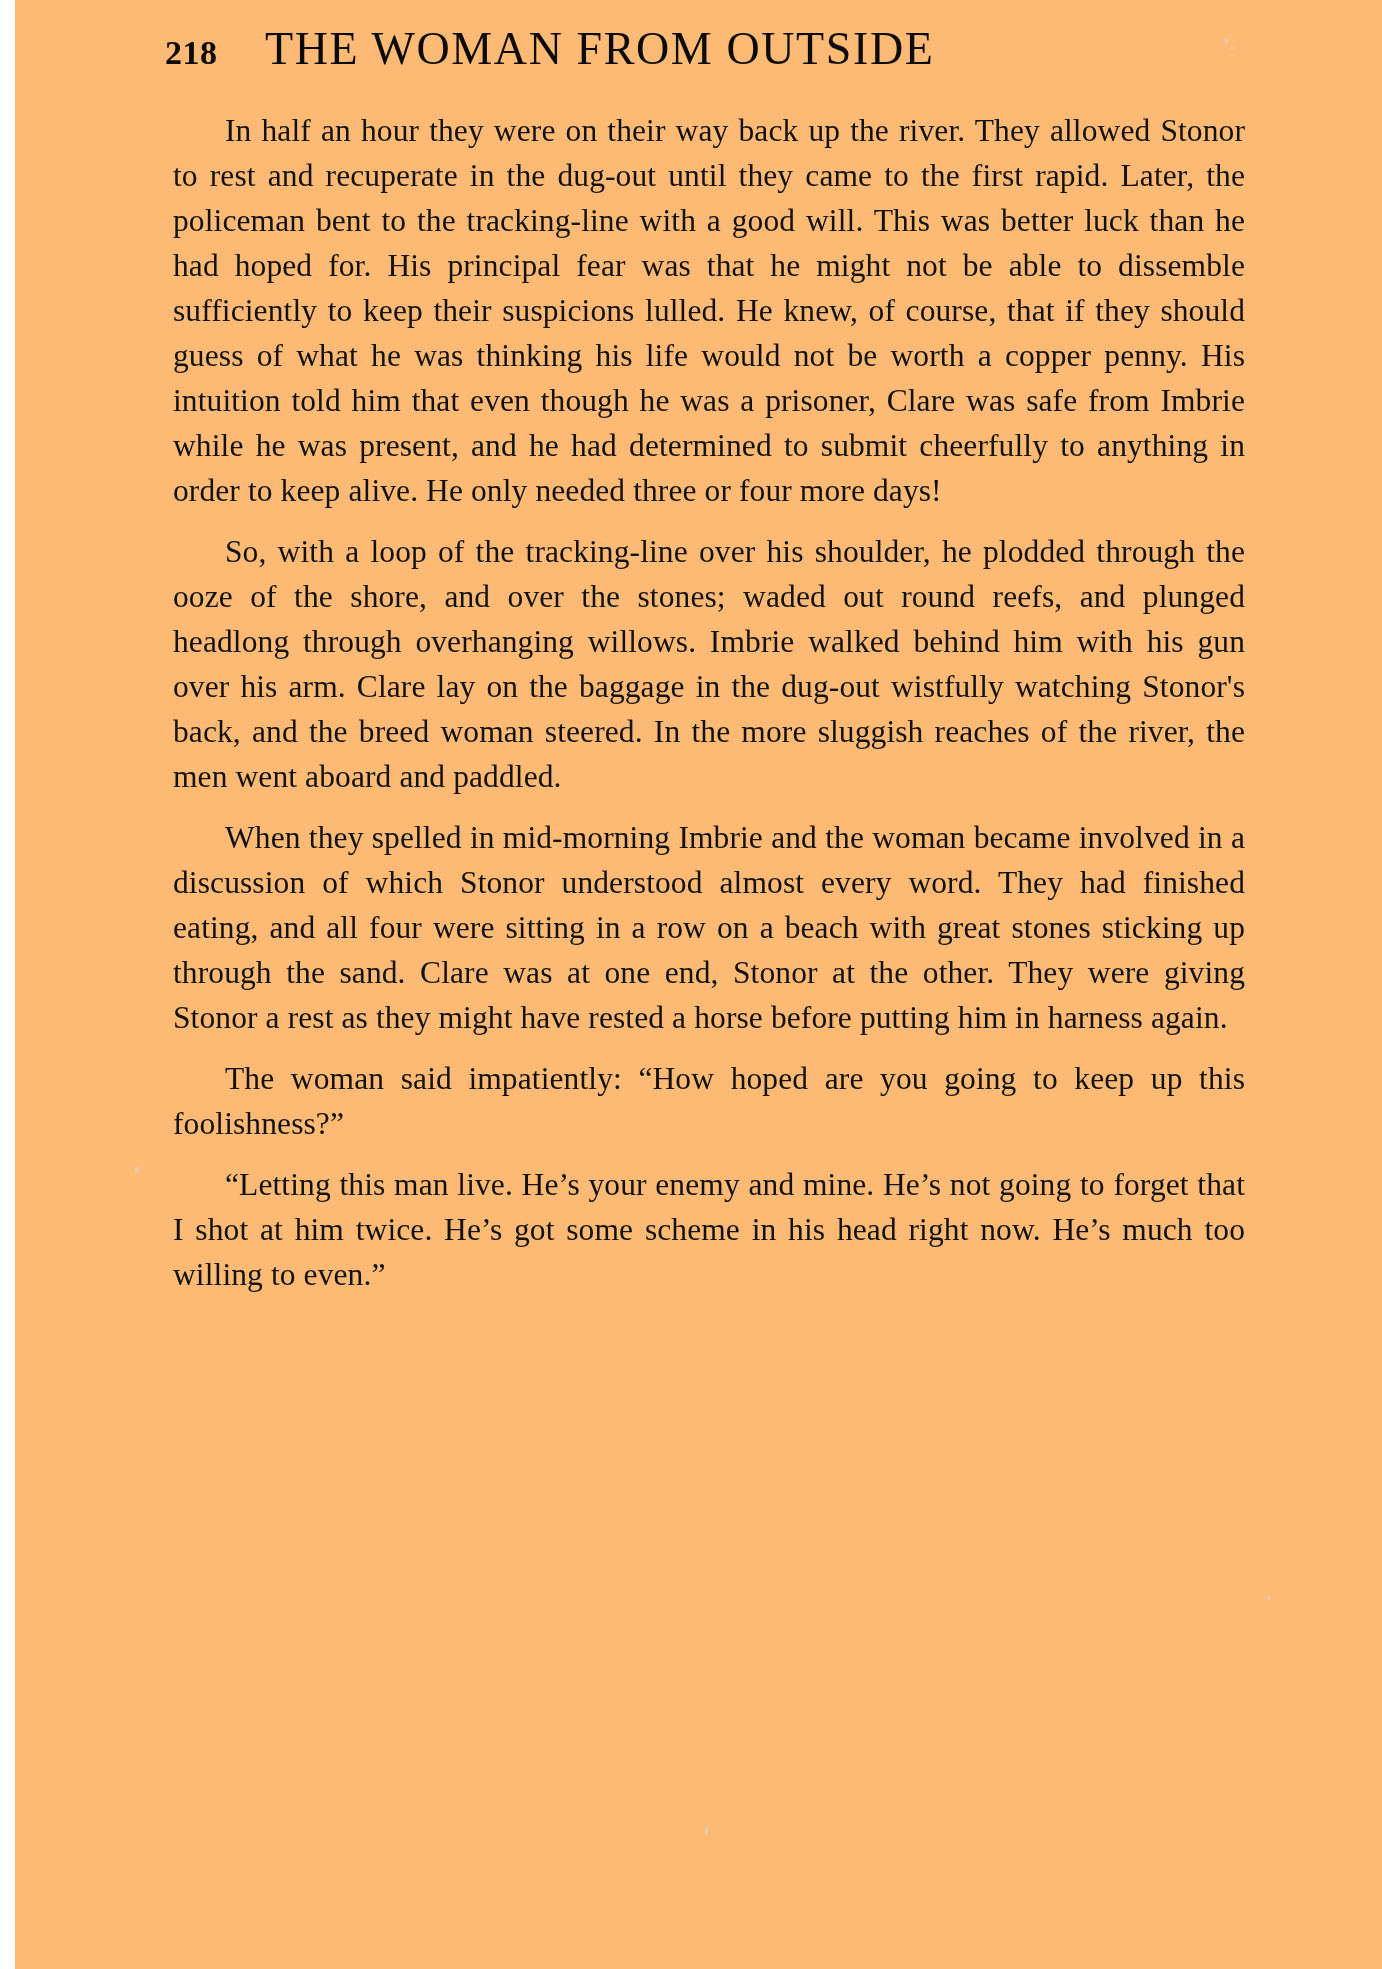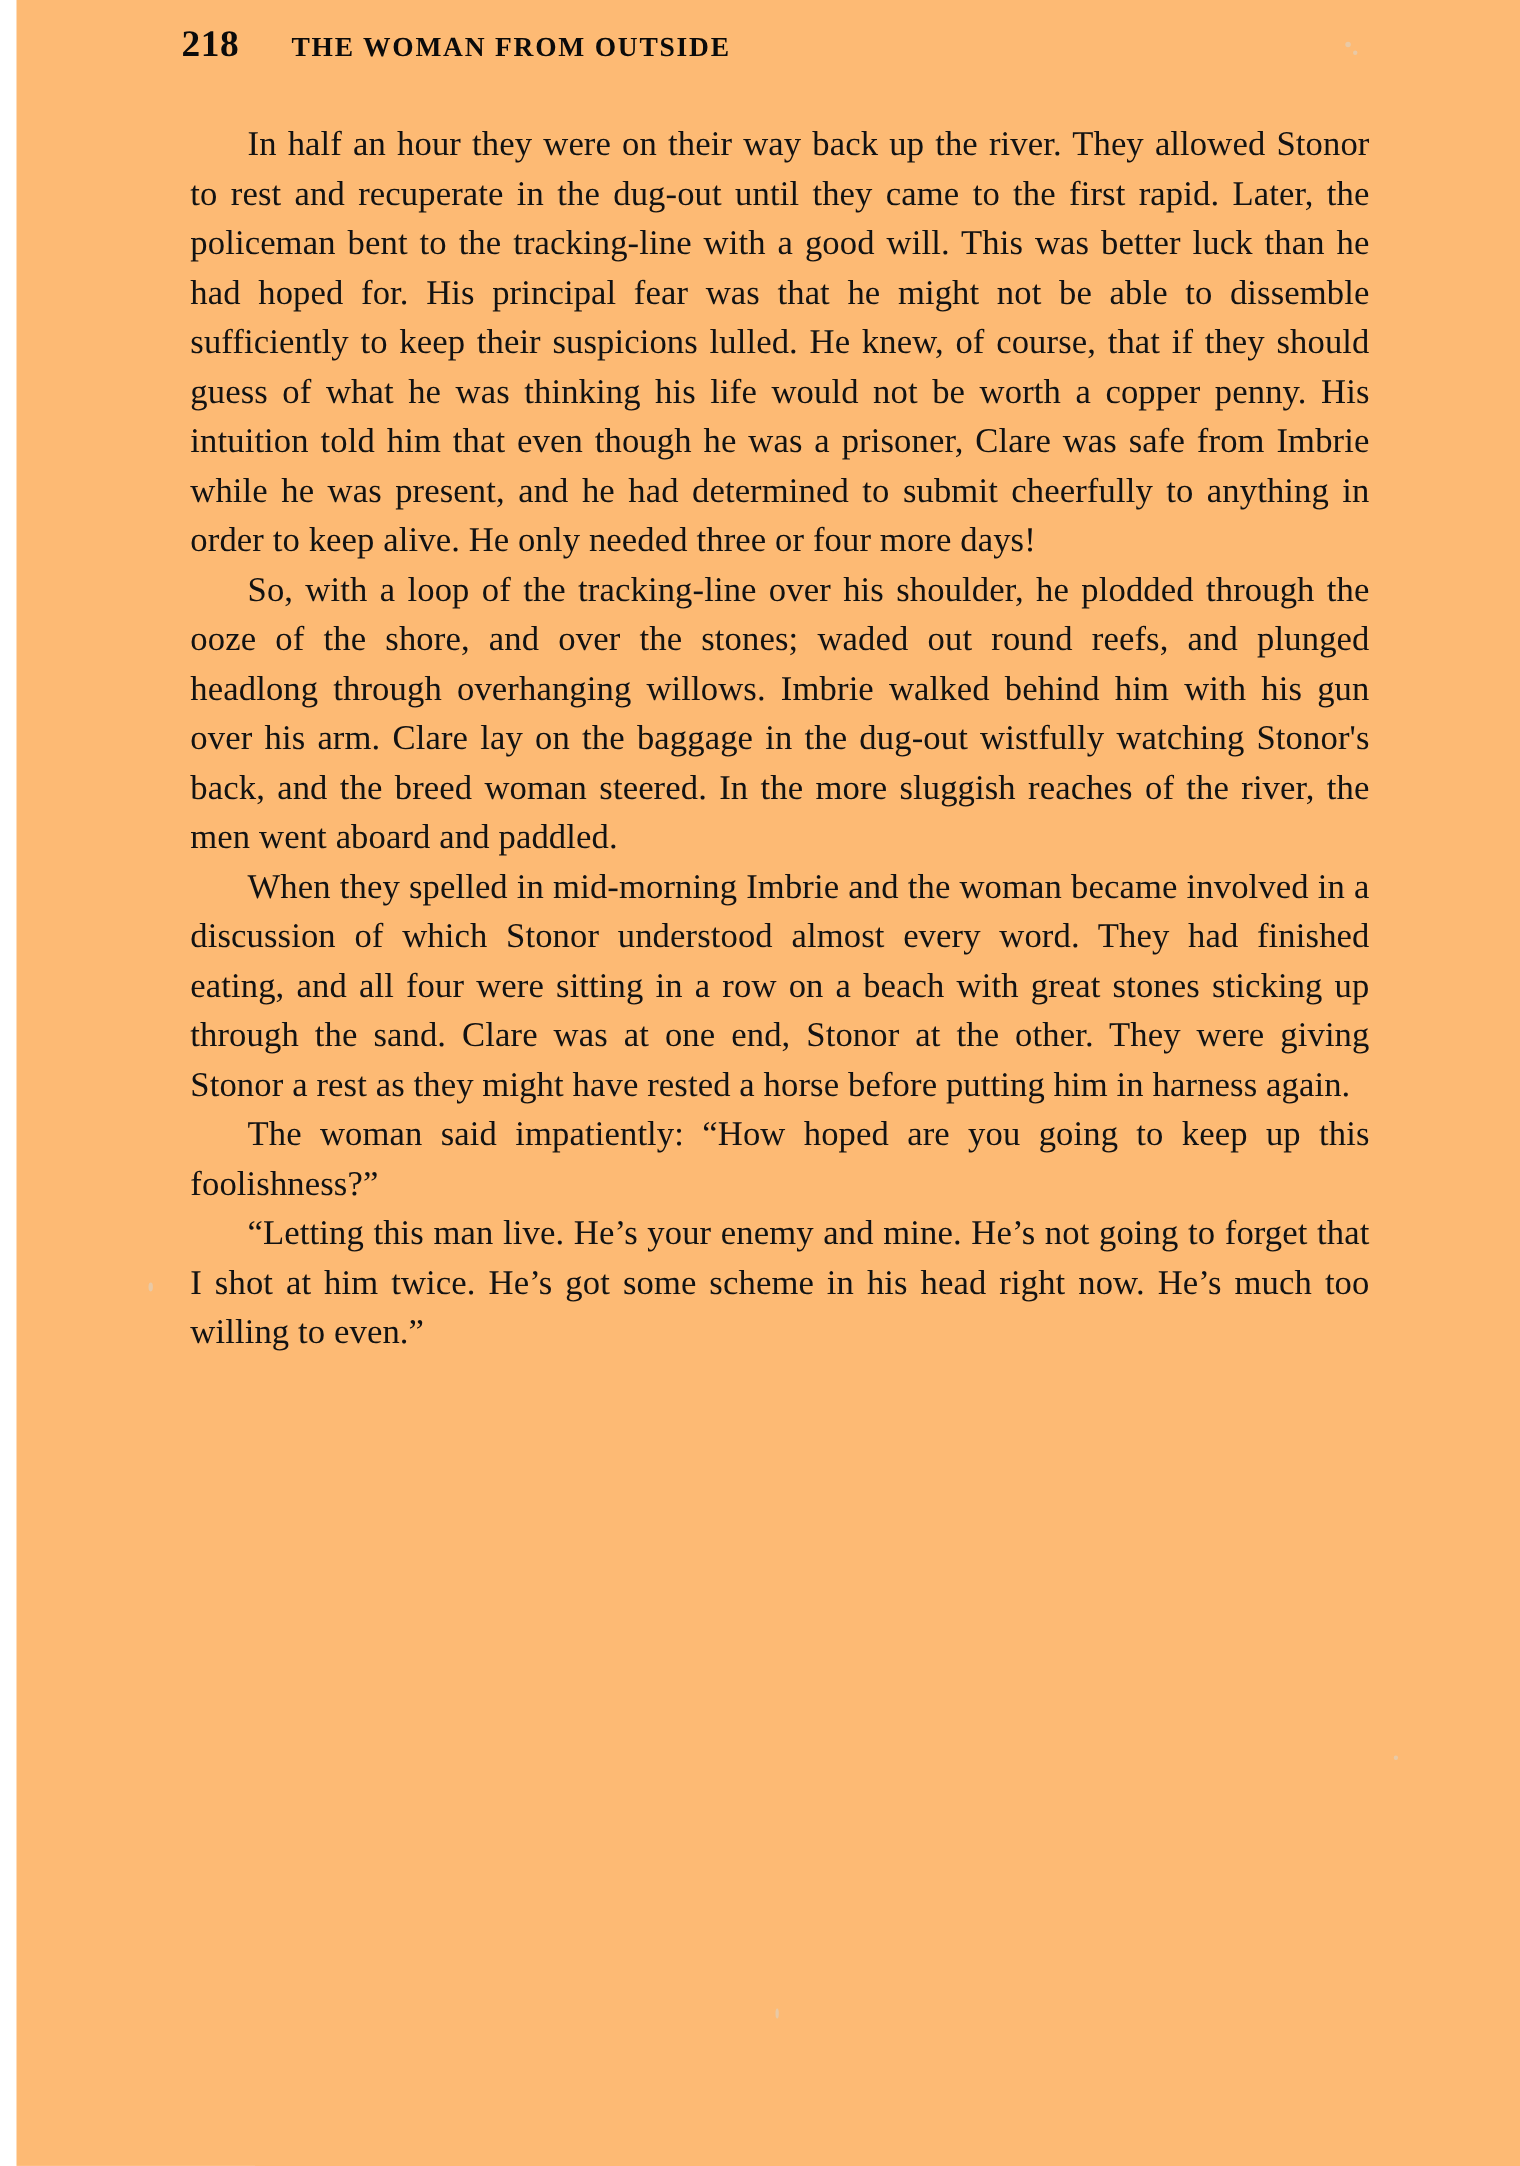--- a/index.html
+++ b/index.html
@@ -35,22 +35,22 @@
   .folio {
     font-family: "Liberation Serif", serif;
     font-weight: bold;
     font-size: 34px;
     letter-spacing: 0.5px;
     color: #0b0b0b;
     width: 100px;
   }
   .running-title {
     font-family: "Liberation Serif", serif;
-    font-weight: bold;
-    font-size: 25px;
+    font-weight: normal;
+    font-size: 46px;
     letter-spacing: 1.6px;
     color: #0b0b0b;
     white-space: nowrap;
   }
   .body-text {
     position: absolute;
     left: 158px;
     top: 108px;
     width: 1072px;
   }
@@ -60,21 +60,21 @@
     font-size: 31.5px;
     line-height: 45px;
     text-align: justify;
     text-justify: inter-word;
     letter-spacing: 0.1px;
     color: #121212;
     hyphens: none;
     font-family: Liberation Serif, serif;
   }
   .para + .para {
-    margin-top: 0;
+    margin-top: 16px;
   }
   
   .speckle {
     position: absolute;
     background: #d8d5cd;
     border-radius: 50%;
     opacity: 0.55;
     pointer-events: none;
   }
 </style>

